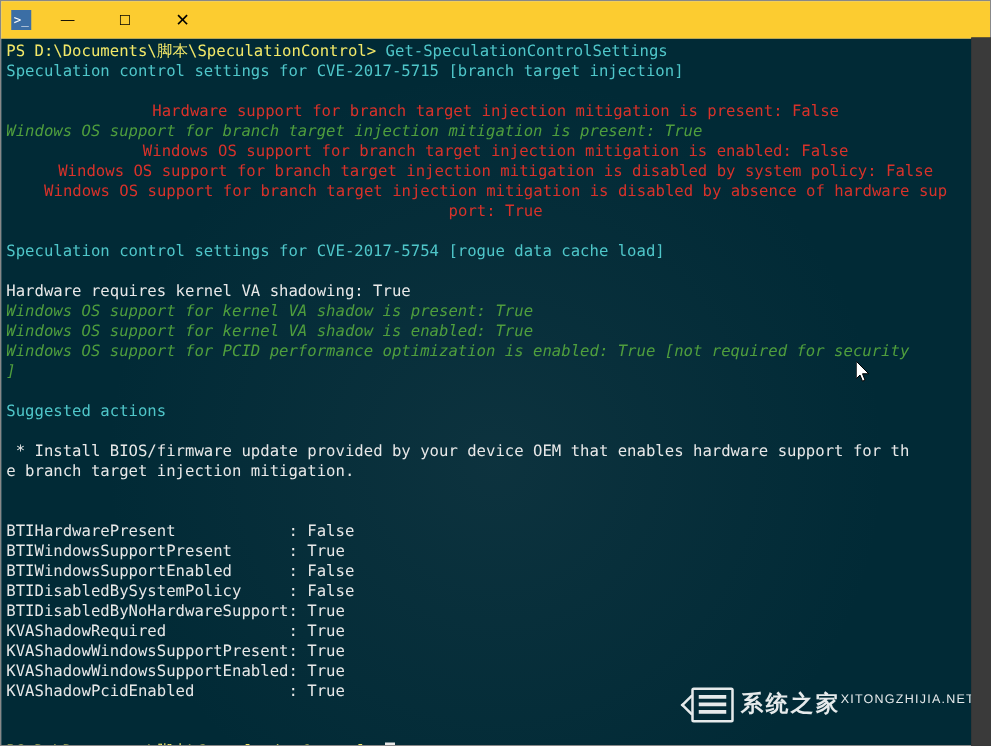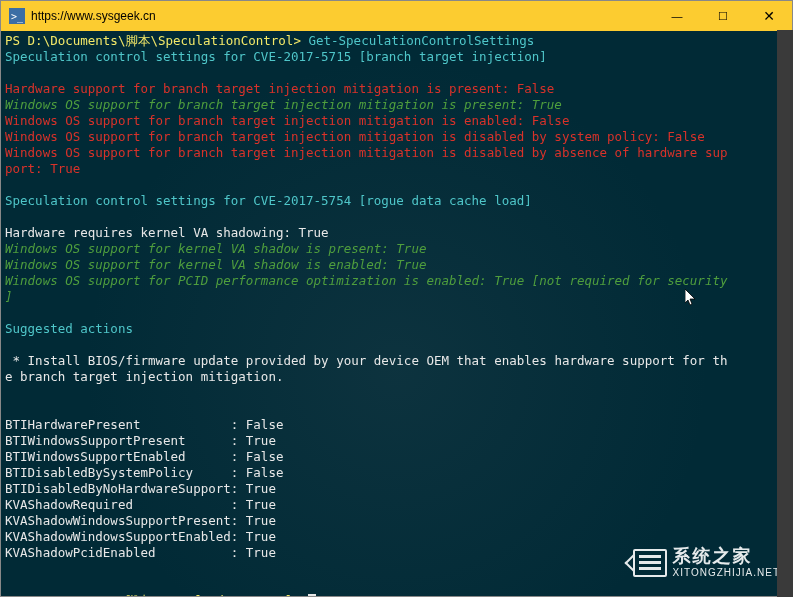--- a/index.html
+++ b/index.html
@@ -71,21 +71,21 @@
       line-height: 16px;
       padding: 2px 4px;
       overflow: hidden;
       white-space: pre-wrap;
       word-break: break-all;
       position: relative;
       background-image: radial-gradient(circle at 50% 60%, rgba(80,100,110,0.15), rgba(1,42,54,0) 60%);
     }
     .yellow { color: #f3e868; }
     .cyan { color: #4fc6c9; }
-    .red { color: #d8322a; }
+    .red { color: #d8322a; text-align: center; }
     .green { color: #4f9e3d; font-style: italic; }
     .white { color: #e8e8e8; }
     .cursor {
       display: inline-block;
       width: 8px;
       height: 14px;
       background: #e8e8e8;
       vertical-align: text-bottom;
     }
     .line { display: block; }
@@ -123,21 +123,20 @@
       position: absolute;
       left: 4px;
       top: 4px;
       right: 4px;
       height: 3px;
       background: #fff;
       box-shadow: 0 6px 0 #fff, 0 12px 0 #fff;
     }
     .watermark-text {
       display: flex;
-      flex-direction: column;
       line-height: 1.1;
     }
     .watermark-cn {
       font-size: 18px;
       font-weight: bold;
       letter-spacing: 2px;
     }
     .watermark-url {
       font-size: 10px;
       letter-spacing: 1px;
@@ -167,21 +166,20 @@
       pointer-events: none;
       z-index: 100;
     }
   </style>
 </head>
 <body>
 
 <div class="window">
   <div class="titlebar">
     <div class="titlebar-icon">&gt;_</div>
-    <div class="titlebar-title">https://www.sysgeek.cn</div>
     <div class="titlebar-buttons">
       <div class="titlebar-btn">—</div>
       <div class="titlebar-btn">☐</div>
       <div class="titlebar-btn close">✕</div>
     </div>
   </div>
 
   <div class="terminal"><span class="line"><span class="yellow">PS D:\Documents\脚本\SpeculationControl&gt; </span><span class="cyan">Get-SpeculationControlSettings</span></span><span class="line cyan">Speculation control settings for CVE-2017-5715 [branch target injection]</span><span class="line"> </span><span class="line red">Hardware support for branch target injection mitigation is present: False</span><span class="line green">Windows OS support for branch target injection mitigation is present: True</span><span class="line red">Windows OS support for branch target injection mitigation is enabled: False</span><span class="line red">Windows OS support for branch target injection mitigation is disabled by system policy: False</span><span class="line red">Windows OS support for branch target injection mitigation is disabled by absence of hardware sup</span><span class="line red">port: True</span><span class="line"> </span><span class="line cyan">Speculation control settings for CVE-2017-5754 [rogue data cache load]</span><span class="line"> </span><span class="line white">Hardware requires kernel VA shadowing: True</span><span class="line green">Windows OS support for kernel VA shadow is present: True</span><span class="line green">Windows OS support for kernel VA shadow is enabled: True</span><span class="line green">Windows OS support for PCID performance optimization is enabled: True [not required for security</span><span class="line green">]</span><span class="line"> </span><span class="line cyan">Suggested actions</span><span class="line"> </span><span class="line white"> * Install BIOS/firmware update provided by your device OEM that enables hardware support for th</span><span class="line white">e branch target injection mitigation.</span><span class="line"> </span><span class="line"> </span><div id="results"><span class="line white">BTIHardwarePresent            : False</span><span class="line white">BTIWindowsSupportPresent      : True</span><span class="line white">BTIWindowsSupportEnabled      : False</span><span class="line white">BTIDisabledBySystemPolicy     : False</span><span class="line white">BTIDisabledByNoHardwareSupport: True</span><span class="line white">KVAShadowRequired             : True</span><span class="line white">KVAShadowWindowsSupportPresent: True</span><span class="line white">KVAShadowWindowsSupportEnabled: True</span><span class="line white">KVAShadowPcidEnabled          : True</span></div><span class="line"> </span><span class="line"> </span><span class="line"><span class="yellow">PS D:\Documents\脚本\SpeculationControl&gt; </span><span class="cursor"></span></span>
 
     <div class="watermark">

